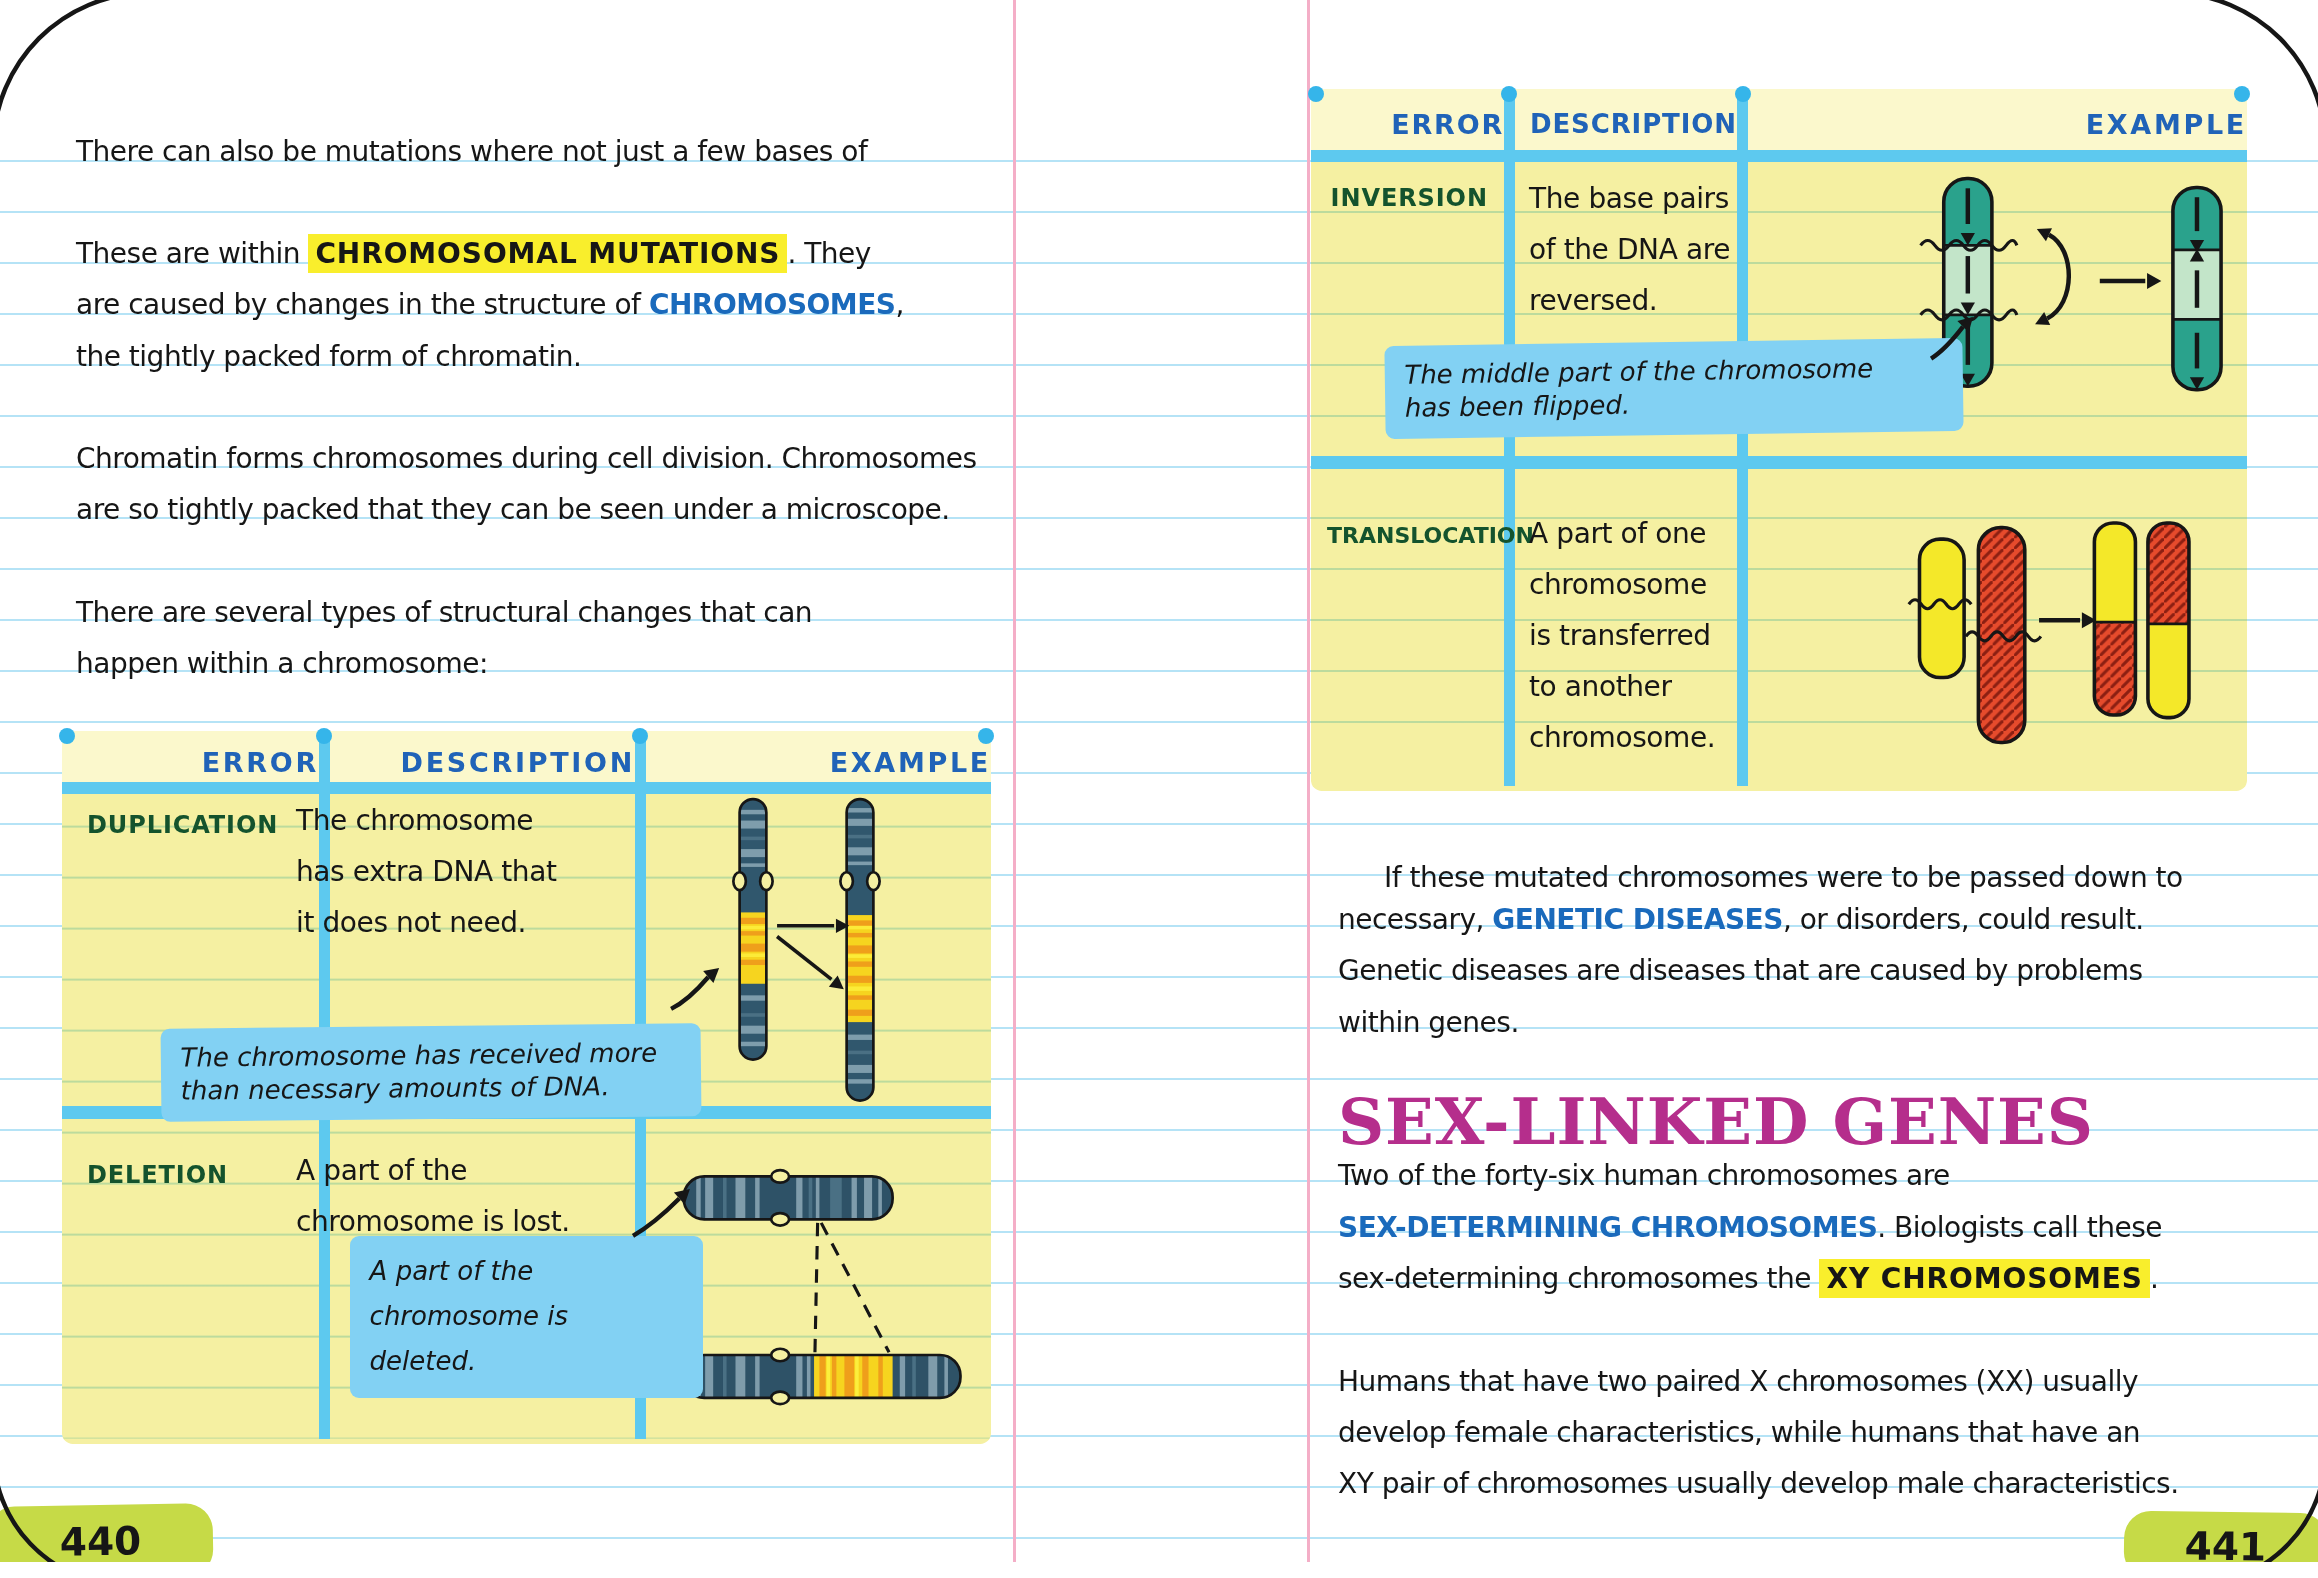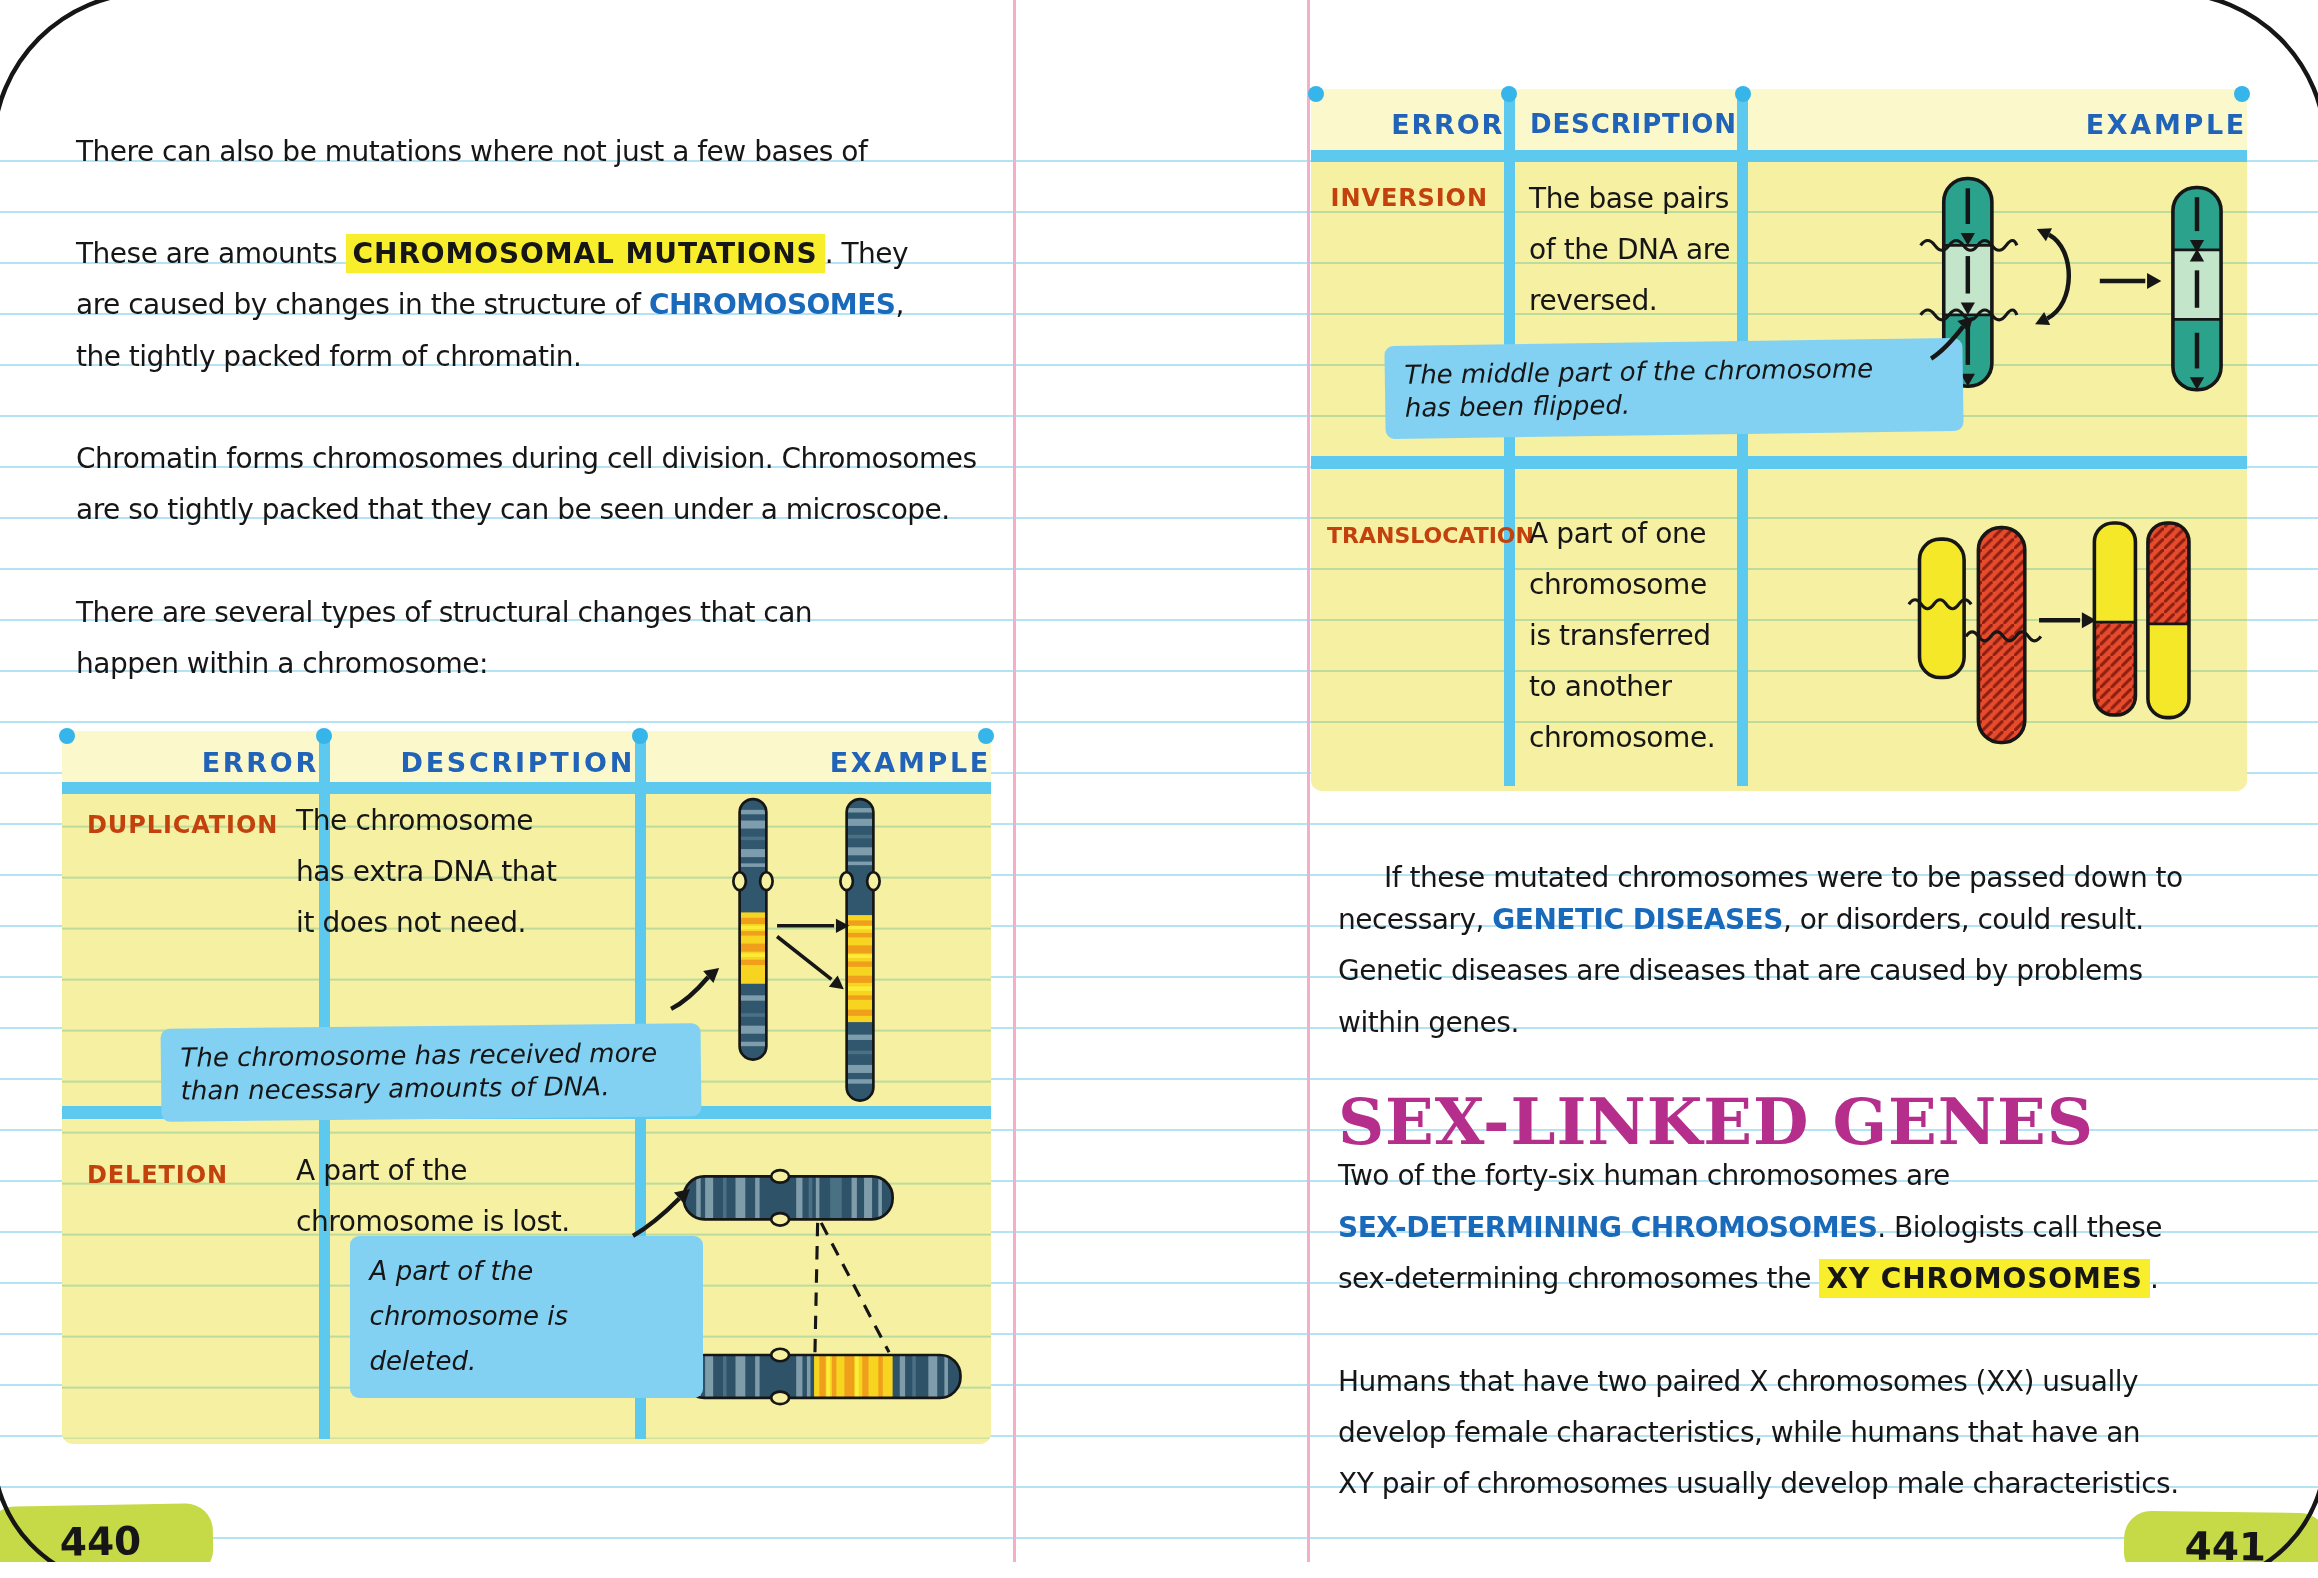--- a/index.html
+++ b/index.html
@@ -13,41 +13,41 @@
   .bluecaps{color:#1a6abc;font-weight:600;}
   .heading{position:absolute;font-family:"DejaVu Serif",serif;font-weight:700;font-size:64px;
            color:#b52e8c;letter-spacing:0.9px;white-space:nowrap;}
   .table{position:absolute;background:#f5f0a2;border-radius:10.7px;}
   .tgrid{position:absolute;inset:0;border-radius:10.7px;
          background:repeating-linear-gradient(180deg,transparent 0 49px,rgba(110,190,150,.42) 49px 51px);}
   .thead{position:absolute;left:0;right:0;top:0;background:#fbf8cc;border-radius:10.7px 10.7px 0 0;}
   .hline{position:absolute;left:0;right:0;background:#5dc9ef;}
   .vline{position:absolute;top:5.4px;bottom:5.4px;width:10.7px;background:#5dc9ef;}
   .th{position:absolute;color:#2063b8;font-weight:700;font-size:27px;letter-spacing:2.7px;text-align:right;white-space:nowrap;}
-  .errlbl{position:absolute;color:#c2410c;font-weight:700;font-size:24px;letter-spacing:0.9px;white-space:nowrap;}
+  .errlbl{position:absolute;color:#14532d;font-weight:700;font-size:24px;letter-spacing:0.9px;white-space:nowrap;}
   .desc{position:absolute;font-size:28px;line-height:51px;letter-spacing:-0.4px;white-space:pre-line;}
   .callout{position:absolute;background:#82d1f3;border-radius:9px;font-style:italic;
            font-size:26px;line-height:33px;padding:13.4px 19.6px;white-space:pre-line;}
   .badge{position:absolute;background:#c6da47;border-radius:27px;display:flex;align-items:center;justify-content:center;
          font-weight:700;font-size:39px;color:#161616;}
   .dot{position:absolute;width:16px;height:16px;border-radius:50%;background:#35b5ea;}
   svg{position:absolute;overflow:visible;}
   .arcs{left:0;top:0;}
 </style>
 </head>
 <body>
 
 <div class="canvas">
 
   <div class="rules"></div>
   <div class="margin" style="left:1013px;"></div>
   <div class="margin" style="left:1307px;"></div>
 
   <div class="bl" style="left:76px;top:134px;"><span>There can also be mutations where not just a few bases of</span></div>
-  <div class="bl" style="left:76px;top:236px;"><span>These are amounts </span><span class="hl">CHROMOSOMAL MUTATIONS</span><span>. They</span></div>
+  <div class="bl" style="left:76px;top:236px;"><span>These are within </span><span class="hl">CHROMOSOMAL MUTATIONS</span><span>. They</span></div>
   <div class="bl" style="left:76px;top:287px;"><span>are caused by changes in the structure of </span><span class="bluecaps">CHROMOSOMES</span><span>,</span></div>
   <div class="bl" style="left:76px;top:339px;text-align:right;"><span>the tightly packed form of chromatin.</span></div>
 
   <div class="bl" style="left:76px;top:441px;"><span>Chromatin forms chromosomes during cell division. Chromosomes</span></div>
   <div class="bl" style="left:76px;top:492px;"><span>are so tightly packed that they can be seen under a microscope.</span></div>
 
   <div class="bl" style="left:76px;top:595px;"><span>There are several types of structural changes that can</span></div>
   <div class="bl" style="left:76px;top:646px;"><span>happen within a chromosome:</span></div>
 
   <div class="table" style="left:62px;top:731px;width:929px;height:713px;">

